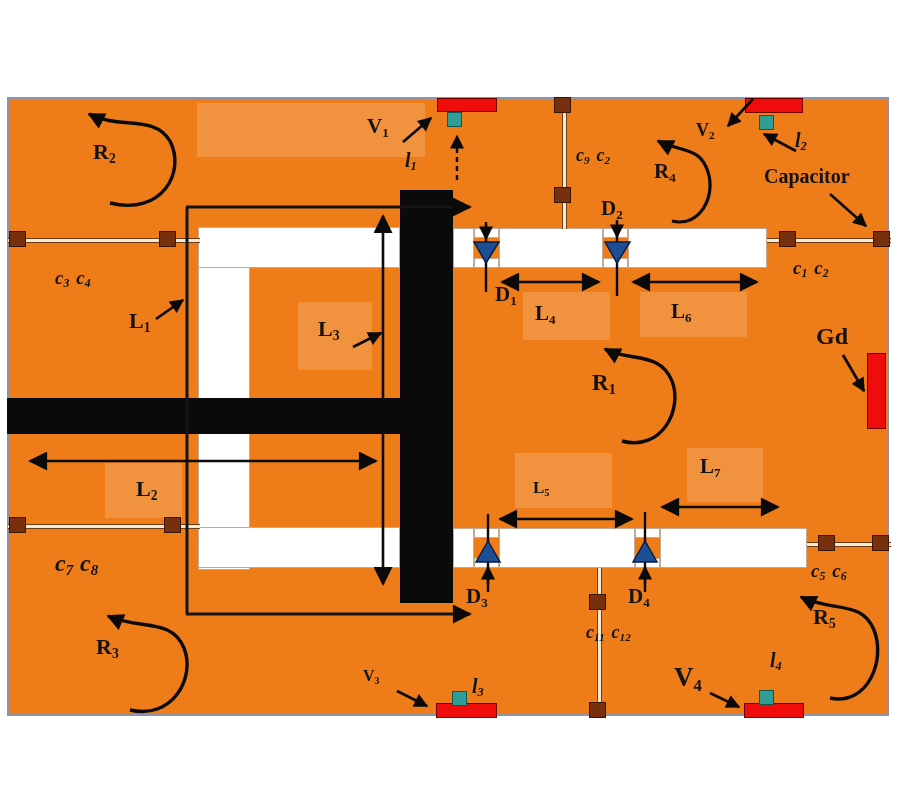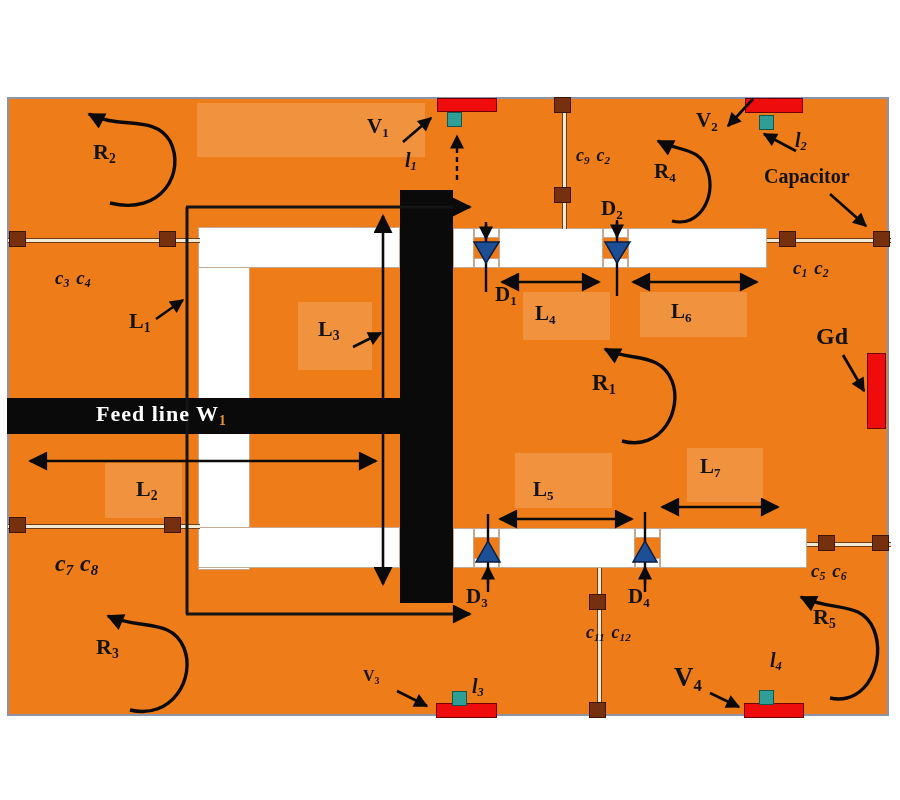--- a/index.html
+++ b/index.html
@@ -149,37 +149,36 @@
     <path d="M156,319 L183,300" stroke="#0a0a0a" stroke-width="2.6" marker-end="url(#mS)"></path>
     <path d="M353,347 L381,333" stroke="#0a0a0a" stroke-width="2.6" marker-end="url(#mS)"></path>
     <path d="M397,691 L427,706" stroke="#0a0a0a" stroke-width="2.6" marker-end="url(#mS)"></path>
     <path d="M710,693 L739,707" stroke="#0a0a0a" stroke-width="2.6" marker-end="url(#mS)"></path>
   </svg>
 
   <div class="lbl" style="left:93px;top:141px;font-size:22px"><span>R</span><sub>2</sub></div>
   <div class="lbl" style="left:367px;top:116px;font-size:21px"><span>V</span><sub>1</sub></div>
   <div class="lbl it" style="left:405px;top:150px;font-size:20px"><span>l</span><sub>1</sub></div>
   <div class="lbl it" style="left:576px;top:146px;font-size:18px"><span>c</span><sub>9</sub><span class="sp">c</span><sub>2</sub></div>
-  <div class="lbl" style="left:696px;top:110px;font-size:21px"><span>V</span><sub>2</sub></div>
+  <div class="lbl" style="left:696px;top:121px;font-size:18px"><span>V</span><sub>2</sub></div>
   <div class="lbl it" style="left:795px;top:130px;font-size:20px"><span>l</span><sub>2</sub></div>
   <div class="lbl" style="left:654px;top:161px;font-size:21px"><span>R</span><sub>4</sub></div>
   <div class="lbl" style="left:764px;top:166px;font-size:20px"><span>Capacitor</span></div>
   <div class="lbl" style="left:601px;top:198px;font-size:21px"><span>D</span><sub>2</sub></div>
   <div class="lbl" style="left:495px;top:284px;font-size:21px"><span>D</span><sub>1</sub></div>
   <div class="lbl it" style="left:55px;top:268px;font-size:19px"><span>c</span><sub>3</sub><span class="sp">c</span><sub>4</sub></div>
   <div class="lbl" style="left:129px;top:310px;font-size:22px"><span>L</span><sub>1</sub></div>
   <div class="lbl" style="left:318px;top:318px;font-size:22px"><span>L</span><sub>3</sub></div>
   <div class="lbl" style="left:535px;top:303px;font-size:21px"><span>L</span><sub>4</sub></div>
   <div class="lbl" style="left:671px;top:301px;font-size:21px"><span>L</span><sub>6</sub></div>
   <div class="lbl it" style="left:793px;top:258px;font-size:19px"><span>c</span><sub>1</sub><span class="sp">c</span><sub>2</sub></div>
   <div class="lbl" style="left:816px;top:324px;font-size:24px"><span>Gd</span></div>
   <div class="lbl" style="left:592px;top:371px;font-size:23px"><span>R</span><sub>1</sub></div>
-  <div class="lbl feed" style="left:96px;top:403px;font-size:22px"><span>Feed line W</span><sub>1</sub></div>
   <div class="lbl" style="left:136px;top:478px;font-size:22px"><span>L</span><sub>2</sub></div>
-  <div class="lbl" style="left:533px;top:479px;font-size:21px"><span>L</span><sub>5</sub></div>
+  <div class="lbl" style="left:533px;top:479px;font-size:17px"><span>L</span><sub>5</sub></div>
   <div class="lbl" style="left:700px;top:456px;font-size:21px"><span>L</span><sub>7</sub></div>
   <div class="lbl it" style="left:55px;top:551px;font-size:24px"><span>c</span><sub>7</sub><span class="sp">c</span><sub>8</sub></div>
   <div class="lbl" style="left:466px;top:586px;font-size:21px"><span>D</span><sub>3</sub></div>
   <div class="lbl" style="left:628px;top:586px;font-size:21px"><span>D</span><sub>4</sub></div>
   <div class="lbl it" style="left:811px;top:561px;font-size:19px"><span>c</span><sub>5</sub><span class="sp">c</span><sub>6</sub></div>
   <div class="lbl" style="left:96px;top:636px;font-size:22px"><span>R</span><sub>3</sub></div>
   <div class="lbl it" style="left:586px;top:623px;font-size:18px"><span>c</span><sub>11</sub><span class="sp">c</span><sub>12</sub></div>
   <div class="lbl" style="left:813px;top:606px;font-size:22px"><span>R</span><sub>5</sub></div>
   <div class="lbl it" style="left:770px;top:650px;font-size:20px"><span>l</span><sub>4</sub></div>
   <div class="lbl" style="left:363px;top:668px;font-size:16px"><span>V</span><sub>3</sub></div>

